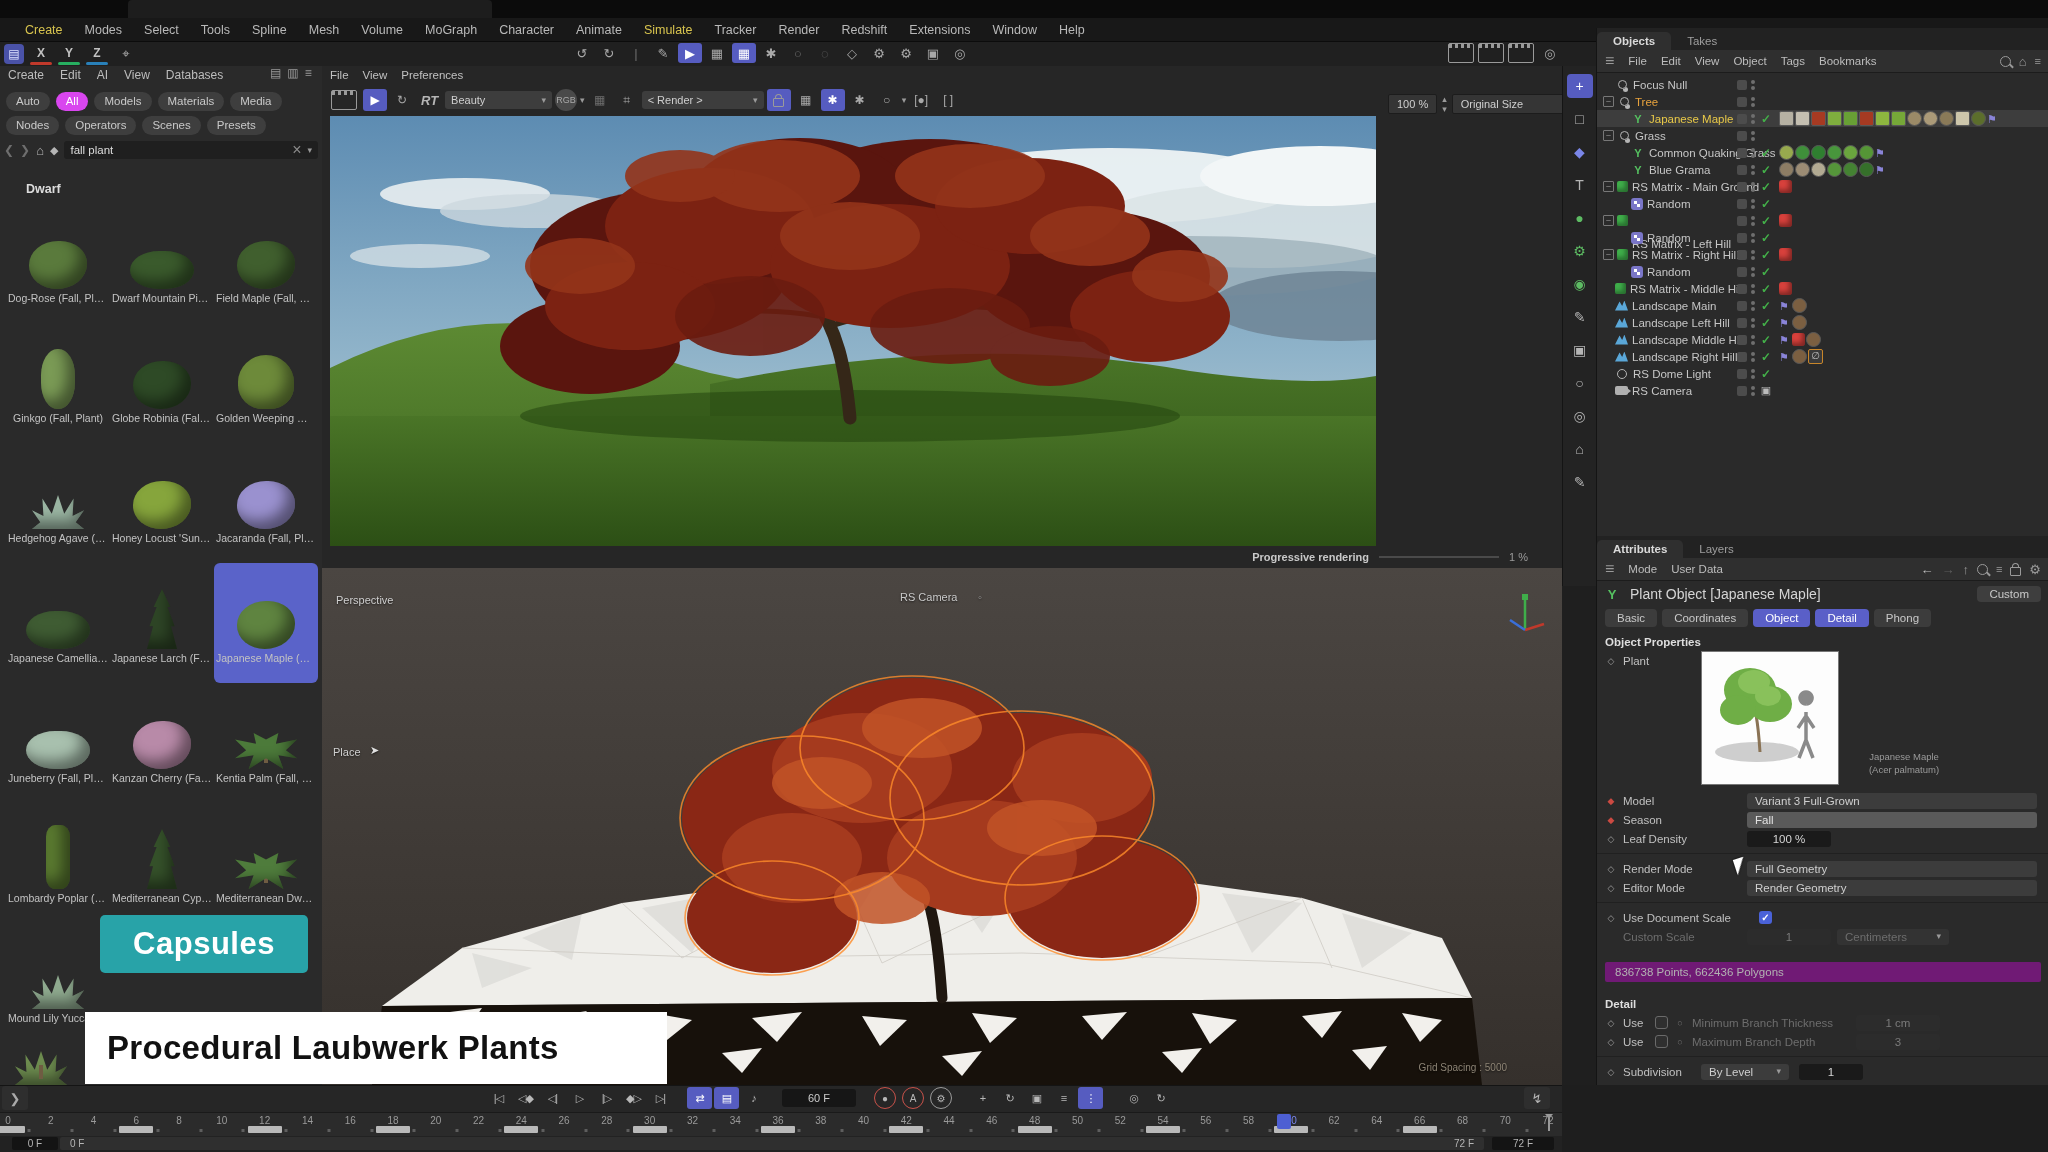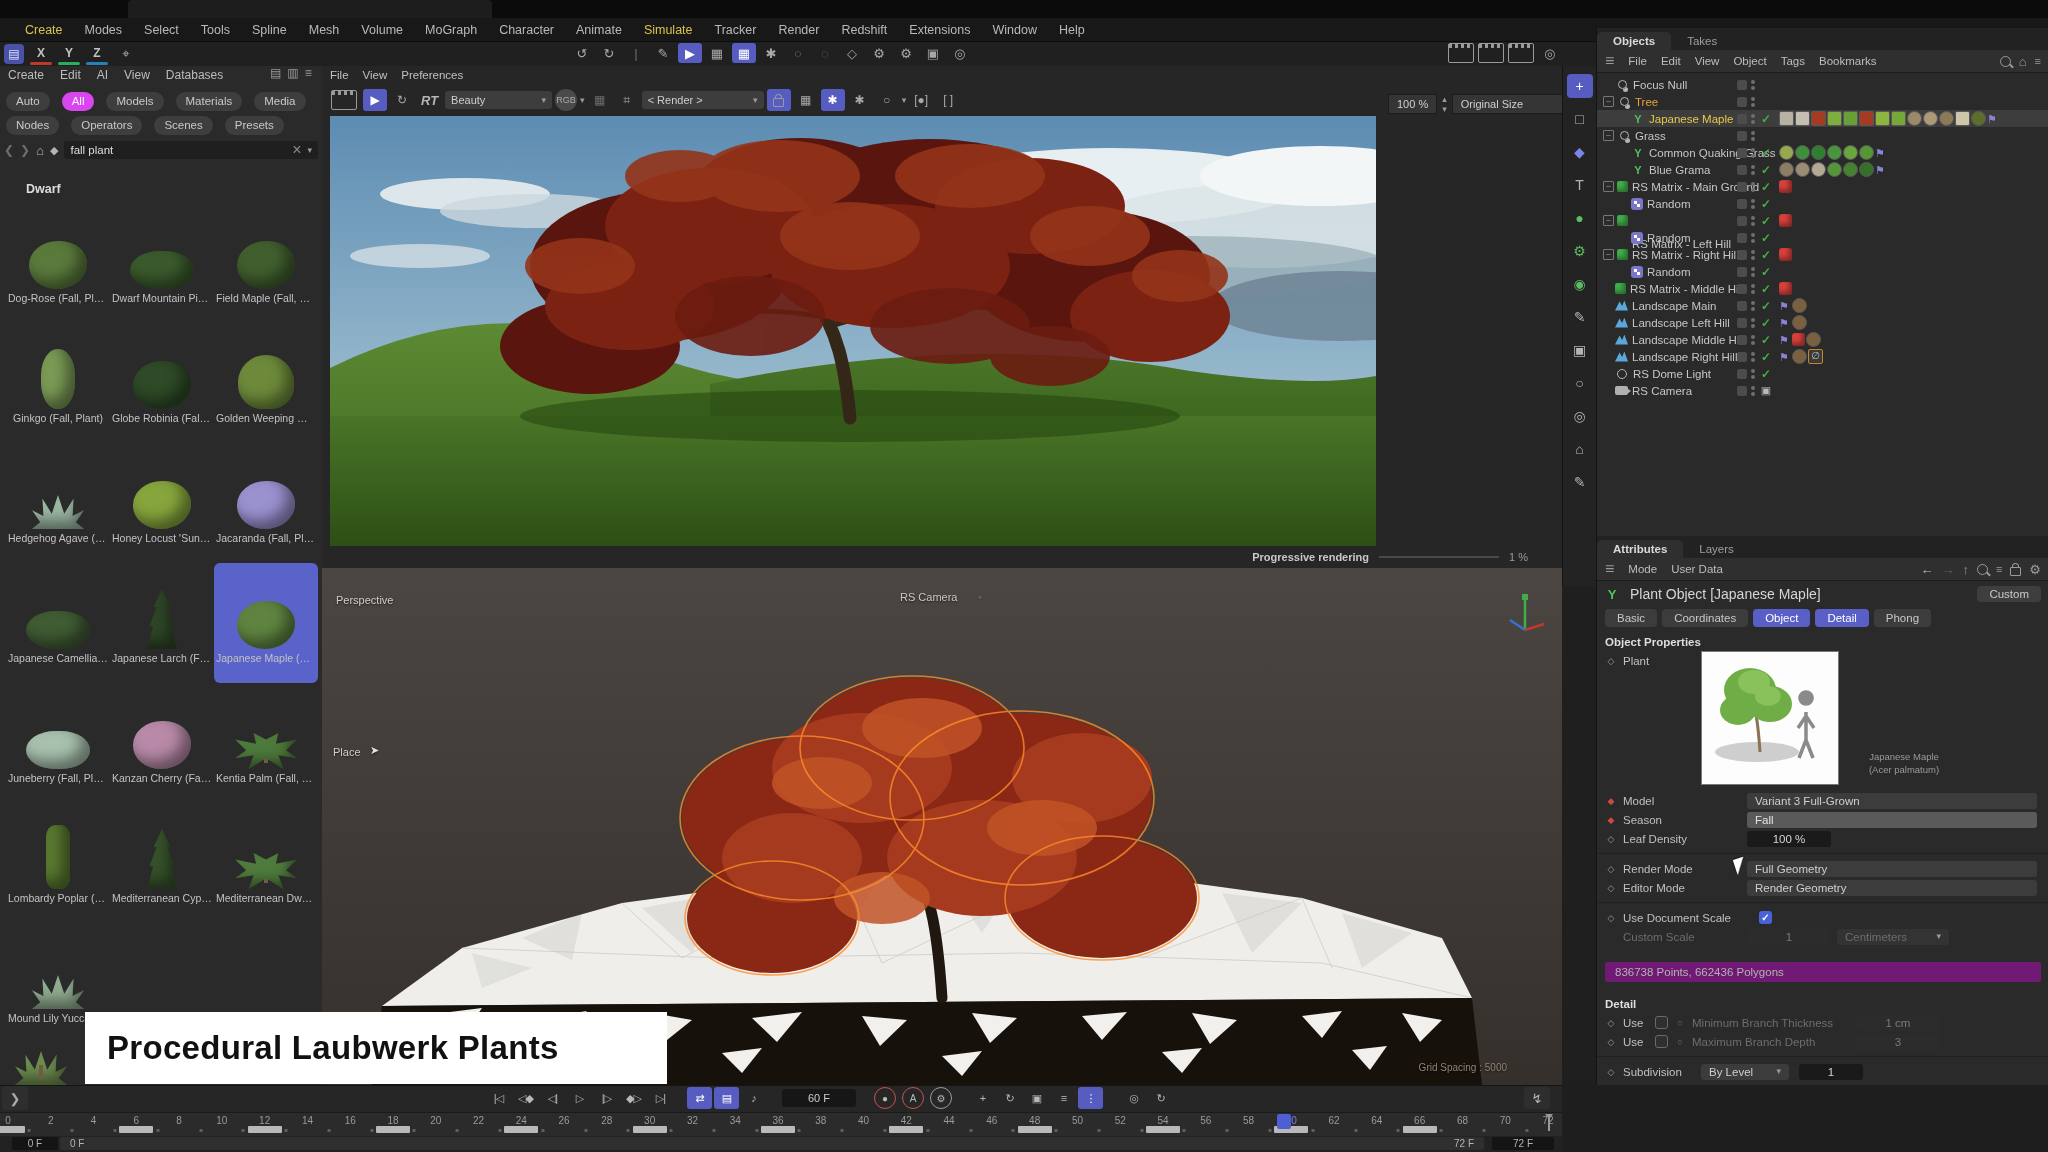--- a/index.html
+++ b/index.html
@@ -23,21 +23,21 @@
   #tb-center{left:570px;top:43px;display:flex;align-items:center;gap:3px;}
   #tb-right{left:1448px;top:43px;display:flex;align-items:center;gap:4px;}
   .blue-sq{width:20px;height:20px;border-radius:4px;background:#4a52a8;color:#dfe2ff;display:inline-flex;align-items:center;justify-content:center;font-size:12px;}
   .clap{width:24px;height:18px;border:1.5px solid #9a9a9a;border-radius:2px;position:relative;}
   .clap::before{content:"";position:absolute;left:0;top:0;right:0;height:4px;background:repeating-linear-gradient(90deg,#9a9a9a 0 3px,transparent 3px 6px);}
   
   #asset-browser{left:0;top:66px;width:322px;height:1019px;background:#2a2a2a;border-right:1px solid #161616;}
   #ab-menus{left:8px;top:68px;display:flex;gap:16px;align-items:center;}
   .ab-menu{font-size:12px;color:#bdbdbd;}
   #ab-menuicons{left:270px;top:66px;display:flex;gap:6px;color:#9a9a9a;font-size:12px;}
-  #ab-chips{left:6px;top:92px;width:310px;display:flex;flex-wrap:wrap;gap:5px 12px;}
+  #ab-chips{left:6px;top:92px;width:310px;display:flex;flex-wrap:wrap;gap:5px 6px;}
   .chip{background:#3e3e3e;color:#c9c9c9;border-radius:10px;padding:2px 10px;font-size:11.5px;line-height:15px;}
   .chip.active{background:#d946ef;color:#ffffff;}
   #ab-search{left:4px;top:140px;width:314px;height:20px;display:flex;align-items:center;gap:6px;}
   .nav-arrow{color:#6e6e6e;font-size:12px;}
   #search-strip{flex:1;background:#1f1f1f;border-radius:3px;height:18px;display:flex;align-items:center;padding:0 6px;gap:6px;}
   #search-text{flex:1;font-size:11.5px;color:#dddddd;}
   #ab-home{left:26px;top:182px;font-size:12.5px;color:#dcdcdc;font-weight:bold;}
   #plant-grid{left:6px;top:203px;width:314px;display:flex;flex-wrap:wrap;}
   .plant-cell{width:104px;height:120px;border-radius:6px;position:relative;}
   .plant-cell.sel{background:#5a63c9;}
@@ -1237,15 +1237,16 @@
   <div class="abs" id="range-bar">
     <span class="fbox" style="left:12px;top:1px;width:46px;">0 F</span>
     <span id="range-track">
       <span>0 F</span>
       <span>72 F</span>
     </span>
     <span class="fbox" style="left:1492px;top:1px;width:62px;">72 F</span>
   </div>
   <div class="abs" id="bottom-right-fill"></div>
 
+  <div class="abs" id="ov-badge">Capsules</div>
   <div class="abs" id="ov-title">Procedural Laubwerk Plants</div>
 
 </div>
 
 </body></html>

